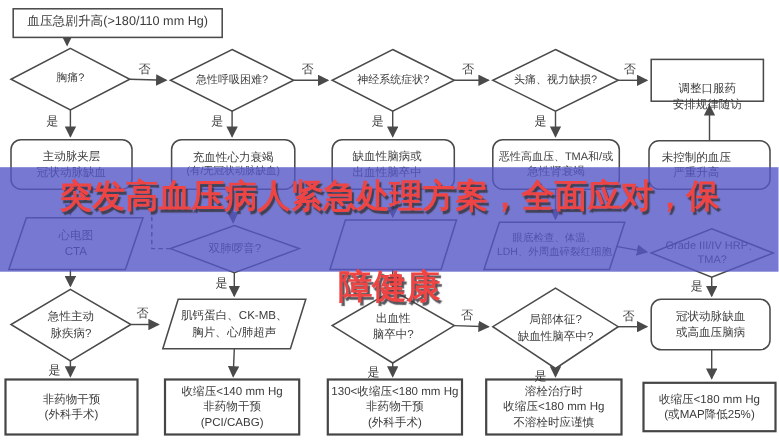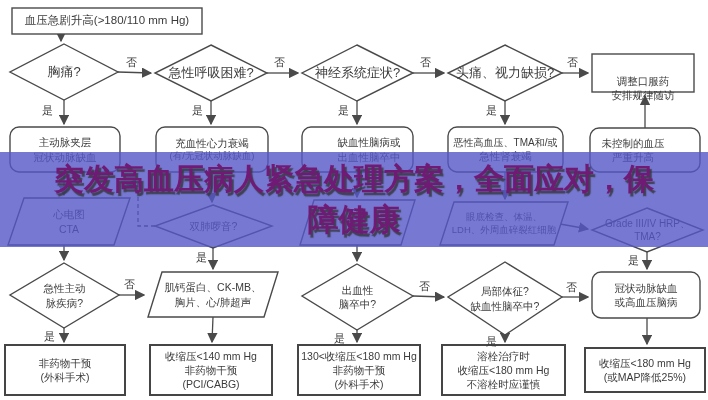--- a/index.html
+++ b/index.html
@@ -7,35 +7,35 @@
     position:relative;width:708px;height:400px;background:#ffffff;overflow:hidden;
     font-family:"Liberation Sans","DejaVu Sans",sans-serif;
   }
   .canvas svg{position:absolute;left:0;top:0;}
   .node{
     position:absolute;display:flex;flex-direction:column;align-items:center;justify-content:center;
     text-align:center;color:#3b3b3b;font-size:10.5px;line-height:1.35;pointer-events:none;
   }
   .node span{display:block;}
   .fs115{font-size:11.5px;}
-  .fs11{font-size:13px;text-align:right;}
+  .fs11{font-size:10px;text-align:right;}
   .fs10{font-size:10px;}
   .fs95{font-size:9.5px;}
   .lbl{position:absolute;font-size:11px;color:#3b3b3b;pointer-events:none;}
   .overlay{
     position:absolute;left:0;top:152px;width:708px;height:95px;
     background:rgba(84,86,199,0.80);
   }
   .title{
     position:absolute;left:0;top:158px;width:708px;text-align:center;
-    font-weight:bold;color:#701a75;line-height:41px;
+    font-weight:bold;color:#ef4444;line-height:41px;
     text-shadow:2px 3px 1px rgba(55,55,62,0.85);
   }
   .title .t1{font-size:30px;}
-  .title .t2{font-size:31px;}
+  .title .t2{font-size:31px;margin-top:41px;}
 </style>
 </head>
 <body>
 
 <div class="canvas">
 
   <svg width="708" height="400" viewBox="0 0 708 400">
     <defs>
       <marker id="ah" markerWidth="8" markerHeight="8" refX="7" refY="4" orient="auto">
         <path d="M0,0 L8,4 L0,8 Z" fill="#4a4a4a"></path>
@@ -119,21 +119,21 @@
   </div>
 
   <div class="node" style="left:10px;top:127px;width:110px;height:45px">
     <span>主动脉夹层</span>
     <span>冠状动脉缺血</span>
   </div>
   <div class="node" style="left:156px;top:127px;width:112px;height:45px">
     <span>充血性心力衰竭</span>
     <span class="fs95">(有/无冠状动脉缺血)</span>
   </div>
-  <div class="node" style="left:303px;top:127px;width:132px;height:45px">
+  <div class="node" style="left:286px;top:127px;width:132px;height:45px">
     <span>缺血性脑病或</span>
     <span>出血性脑卒中</span>
   </div>
   <div class="node" style="left:448px;top:127px;width:115px;height:45px">
     <span class="fs10">恶性高血压、TMA和/或</span>
     <span>急性肾衰竭</span>
   </div>
   <div class="node" style="left:590px;top:128px;width:86px;height:44px">
     <span>未控制的血压</span>
     <span>严重升高</span>

